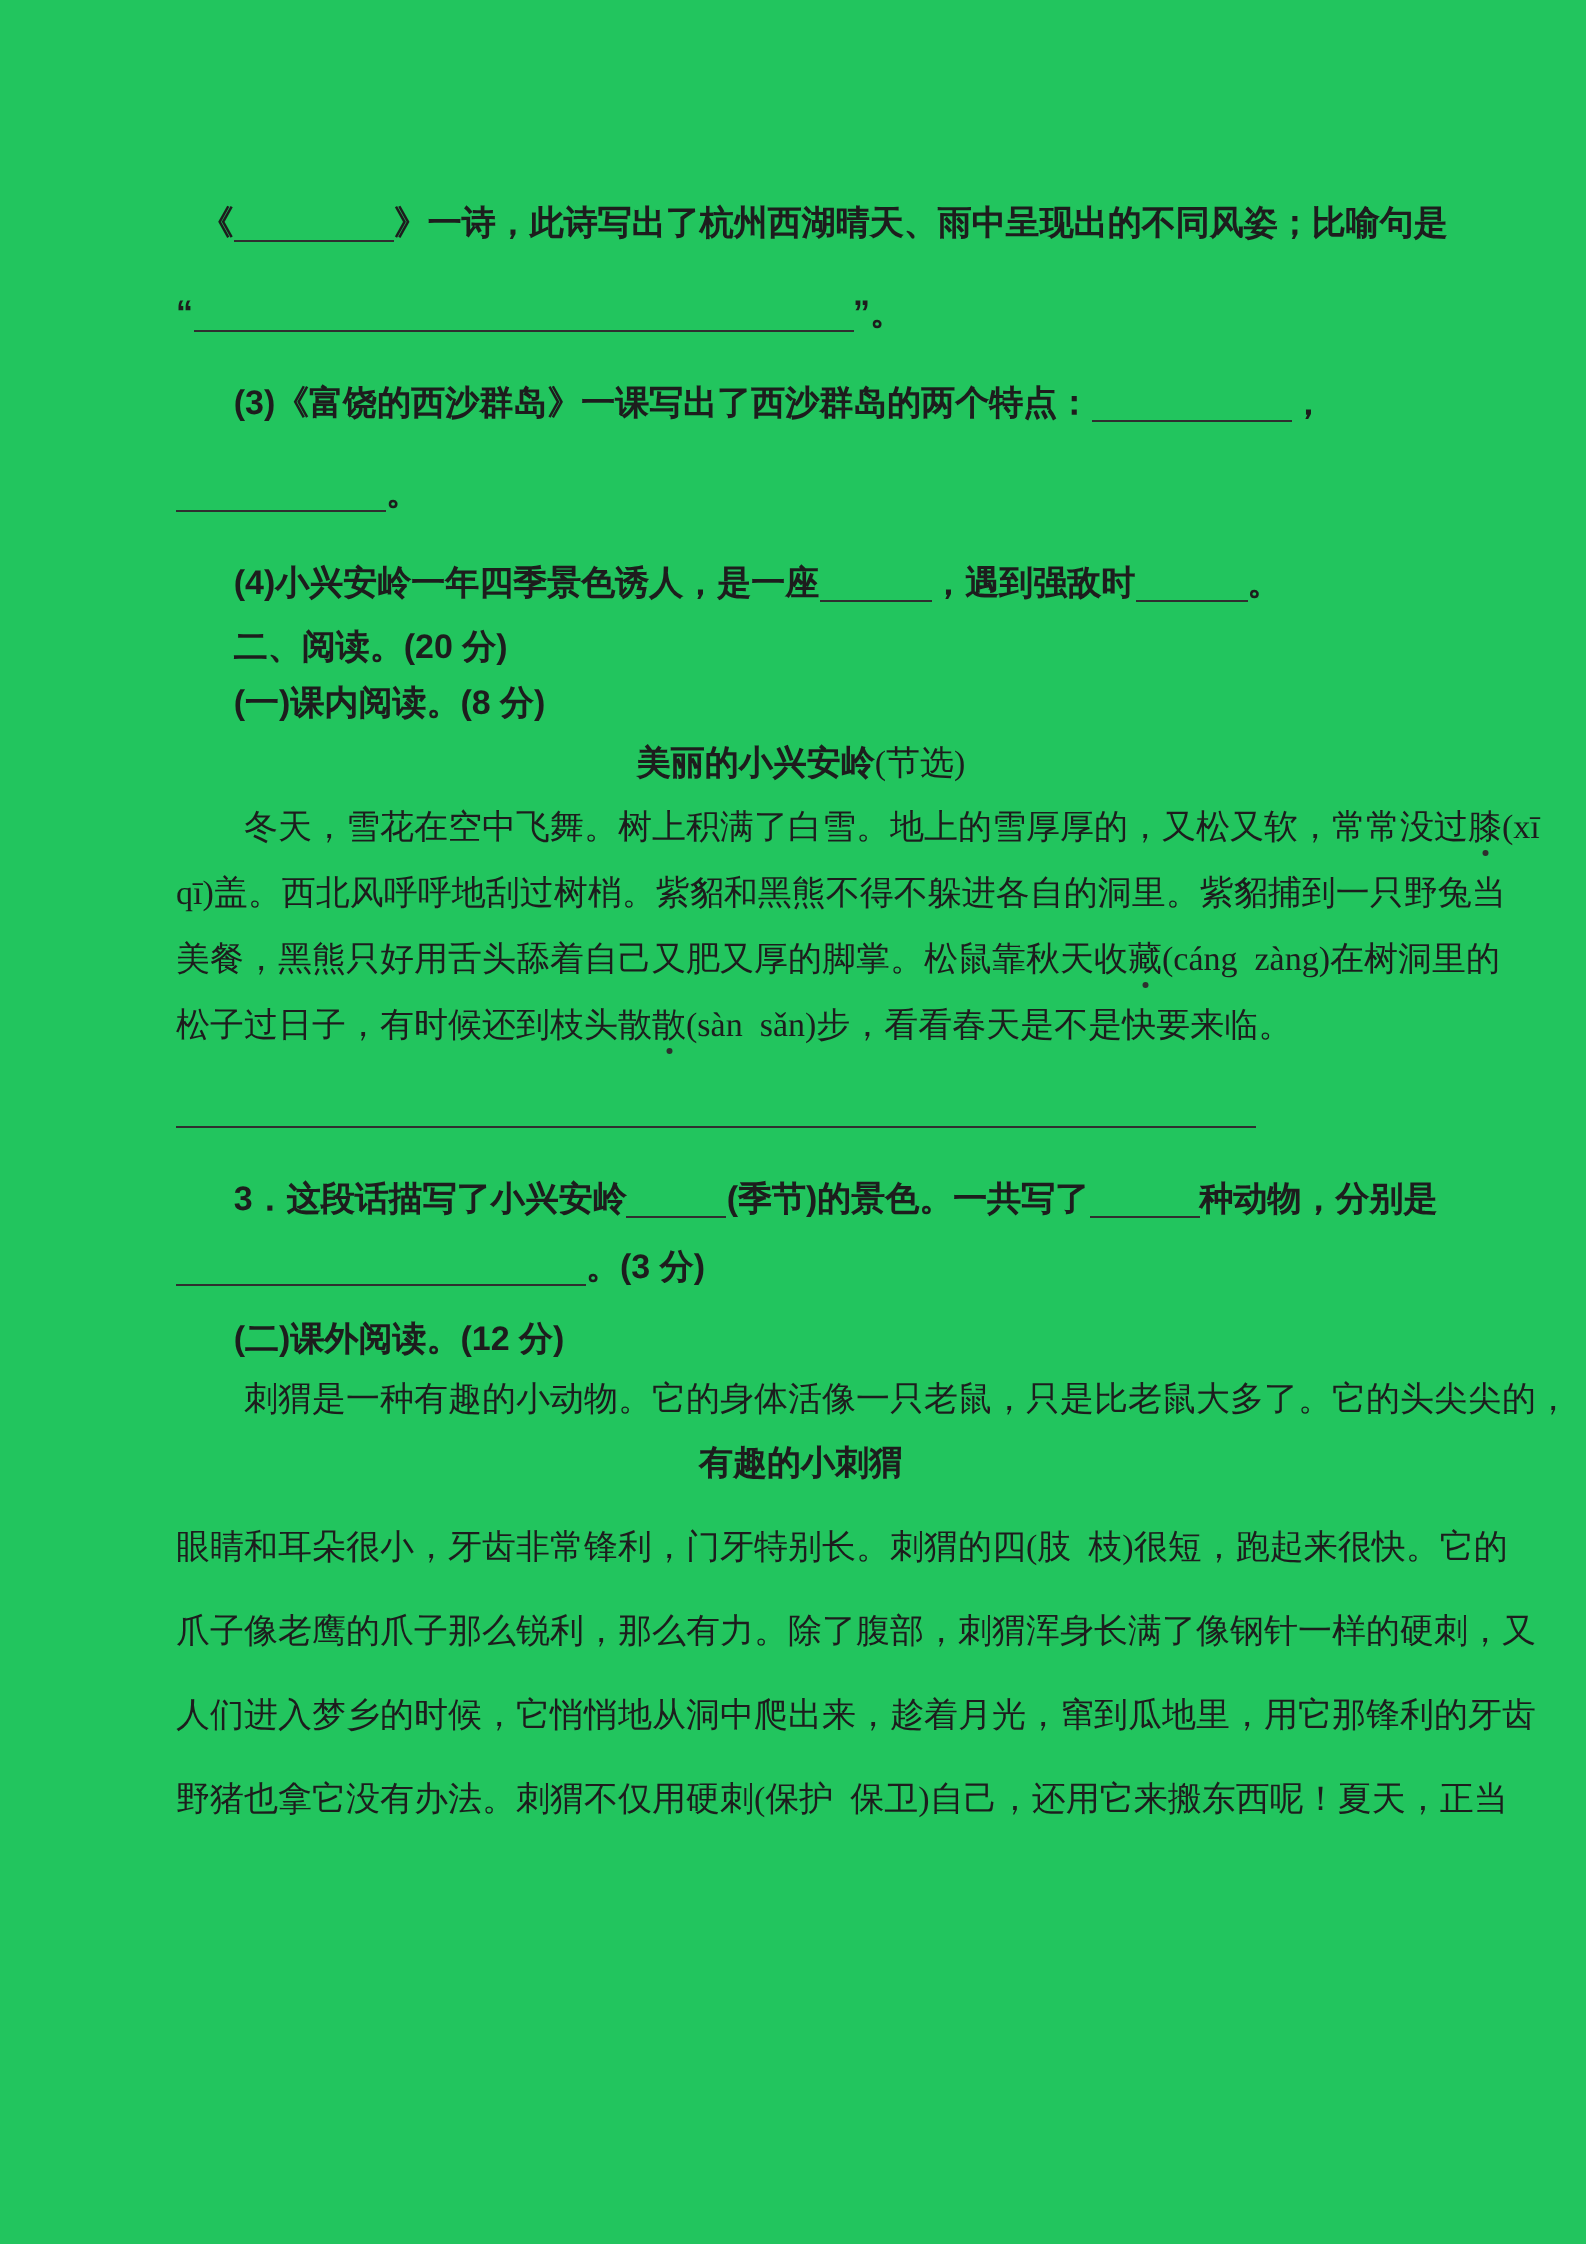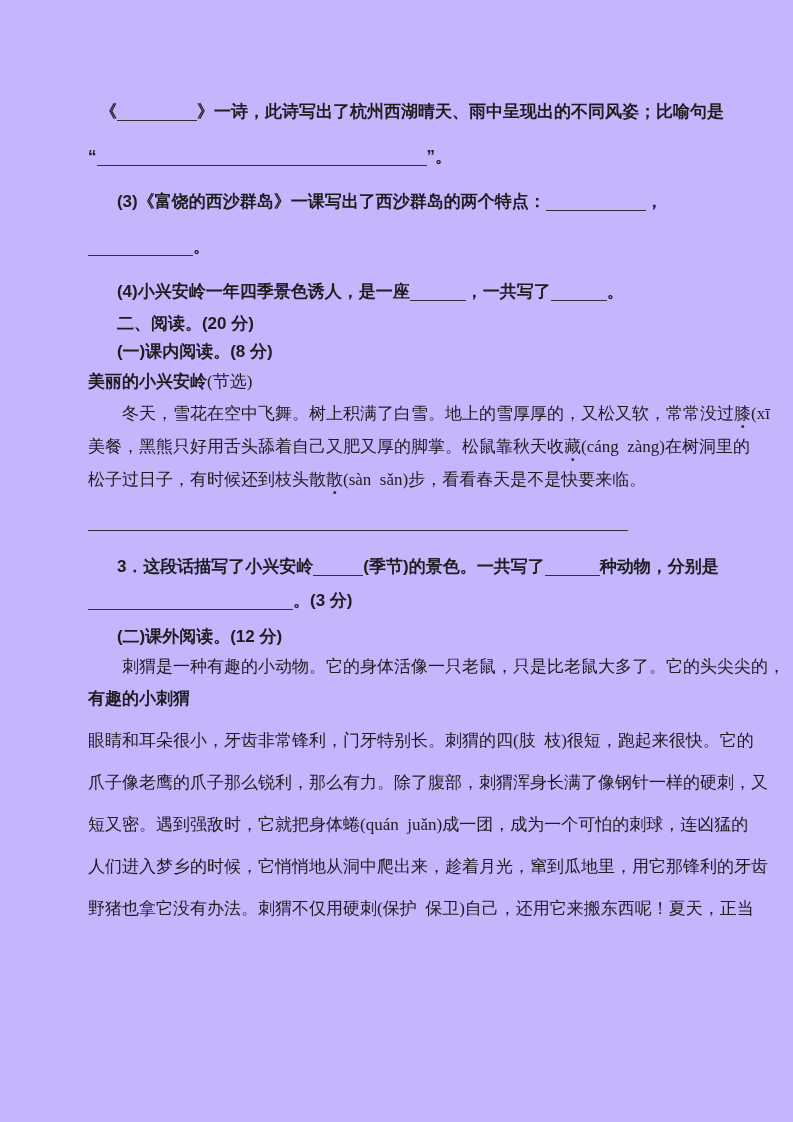--- a/index.html
+++ b/index.html
@@ -6,31 +6,31 @@
   body {
     background: #ffffff;
     font-family: "Liberation Sans", sans-serif;
     color: #1d1d1d;
   }
   .page {
     position: relative;
     width: 793px;
     height: 1122px;
     margin: 0 auto;
-    background: #c4b5fd;
+    background: #22c55e;
     box-sizing: border-box;
     padding: 100px 80px 0 88px;
     overflow: hidden;
   }
   .line {
     line-height: 24px;
     font-size: 17px;
     white-space: pre;
   }
-  .center { text-align: left; }
+  .center { text-align: center; }
   .hei  { font-family: "Liberation Sans", sans-serif; font-weight: 600; }
   .kai  { font-family: "Liberation Serif", serif; font-weight: 400; }
   .seg-title        { font-family: "Liberation Sans", sans-serif; font-weight: 700; }
   .seg-title-suffix { font-family: "Liberation Serif", serif; font-weight: 400; }
   .blank {
     display: inline-block;
     height: 18px;
     border-bottom: 1.5px solid #2f2f2f;
     vertical-align: -4px;
   }
@@ -67,42 +67,42 @@
 </style>
 </head>
 <body>
 
 <div class="page">
   <div class="grp fill">
       <div class="line hei" style="text-indent: 0.7em;"><span class="seg">《</span><span class="blank" style="width: 80px;"></span><span class="seg">》一诗，此诗写出了杭州西湖晴天、雨中呈现出的不同风姿；比喻句是</span></div>
       <div class="line hei"><span class="seg">“</span><span class="blank" style="width: 330px;"></span><span class="seg">”。</span></div>
       <div class="line hei" style="text-indent: 1.7em;"><span class="seg">(3)《富饶的西沙群岛》一课写出了西沙群岛的两个特点：</span><span class="blank" style="width: 100px;"></span><span class="seg">，</span></div>
       <div class="line hei"><span class="blank" style="width: 105px;"></span><span class="seg">。</span></div>
-      <div class="line hei" style="text-indent: 1.7em;"><span class="seg">(4)小兴安岭一年四季景色诱人，是一座</span><span class="blank" style="width: 56px;"></span><span class="seg">，一共写了</span><span class="blank" style="width: 56px;"></span><span class="seg">。</span></div>
+      <div class="line hei" style="text-indent: 1.7em;"><span class="seg">(4)小兴安岭一年四季景色诱人，是一座</span><span class="blank" style="width: 56px;"></span><span class="seg">，遇到强敌时</span><span class="blank" style="width: 56px;"></span><span class="seg">。</span></div>
     </div>
   <div class="grp headings">
       <div class="line hei" style="text-indent: 1.7em;"><span class="seg">二、阅读。(20 分)</span></div>
       <div class="line hei" style="text-indent: 1.7em;"><span class="seg">(一)课内阅读。(8 分)</span></div>
     </div>
   <div class="grp p1">
       <div class="line center"><span class="seg-title">美丽的小兴安岭</span><span class="seg-title-suffix">(节选)</span></div>
       <div class="line kai" style="text-indent: 2em;"><span class="seg">冬天，雪花在空中飞舞。树上积满了白雪。地上的雪厚厚的，又松又软，常常没过</span><span class="em-dot">膝</span><span class="seg">(xī</span></div>
+      <div class="line kai"><span class="seg">qī)盖。西北风呼呼地刮过树梢。紫貂和黑熊不得不躲进各自的洞里。紫貂捕到一只野兔当</span></div>
       <div class="line kai"><span class="seg">美餐，黑熊只好用舌头舔着自己又肥又厚的脚掌。松鼠靠秋天收</span><span class="em-dot">藏</span><span class="seg">(cáng  zàng)在树洞里的</span></div>
       <div class="line kai"><span class="seg">松子过日子，有时候还到枝头散</span><span class="em-dot">散</span><span class="seg">(sàn  sǎn)步，看看春天是不是快要来临。</span></div>
     </div>
   <div class="grp q">
       <div class="line hei"><span class="blank" style="width: 540px;"></span></div>
       <div class="line hei" style="text-indent: 1.7em;"><span class="seg">3．这段话描写了小兴安岭</span><span class="blank" style="width: 50px;"></span><span class="seg">(季节)的景色。一共写了</span><span class="blank" style="width: 55px;"></span><span class="seg">种动物，分别是</span></div>
       <div class="line hei"><span class="blank" style="width: 205px;"></span><span class="seg">。(3 分)</span></div>
     </div>
   <div class="grp sub2">
       <div class="line hei" style="text-indent: 1.7em;"><span class="seg">(二)课外阅读。(12 分)</span></div>
     </div>
   <div class="grp p2">
       <div class="line kai" style="text-indent: 2em;"><span class="seg">刺猬是一种有趣的小动物。它的身体活像一只老鼠，只是比老鼠大多了。它的头尖尖的，</span></div>
       <div class="line center"><span class="seg-title">有趣的小刺猬</span></div>
       <div class="line kai"><span class="seg">眼睛和耳朵很小，牙齿非常锋利，门牙特别长。刺猬的四(肢  枝)很短，跑起来很快。它的</span></div>
       <div class="line kai"><span class="seg">爪子像老鹰的爪子那么锐利，那么有力。除了腹部，刺猬浑身长满了像钢针一样的硬刺，又</span></div>
-      <div class="line kai"><span class="seg">短又密。遇到强敌时，它就把身体蜷(quán  juǎn)成一团，成为一个可怕的刺球，连凶猛的</span></div>
       <div class="line kai"><span class="seg">人们进入梦乡的时候，它悄悄地从洞中爬出来，趁着月光，窜到瓜地里，用它那锋利的牙齿</span></div>
       <div class="line kai"><span class="seg">野猪也拿它没有办法。刺猬不仅用硬刺(保护  保卫)自己，还用它来搬东西呢！夏天，正当</span></div>
     </div>
 </div>
 
 </body></html>

